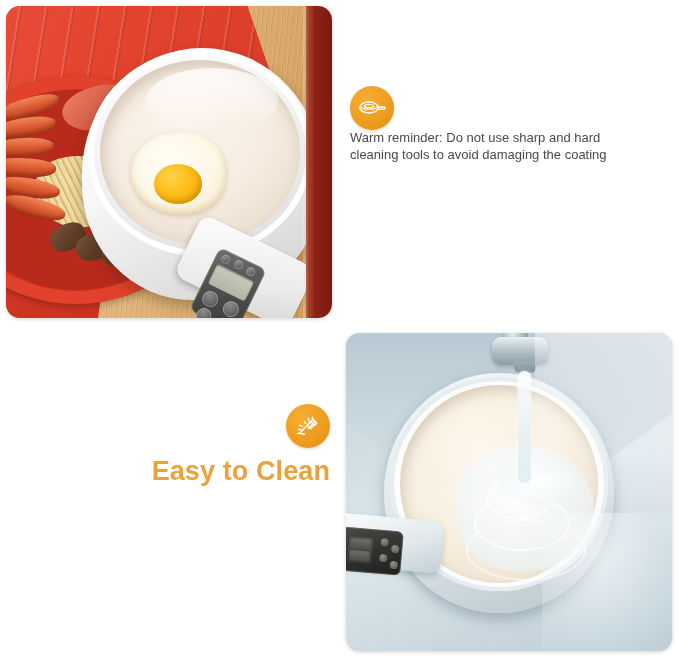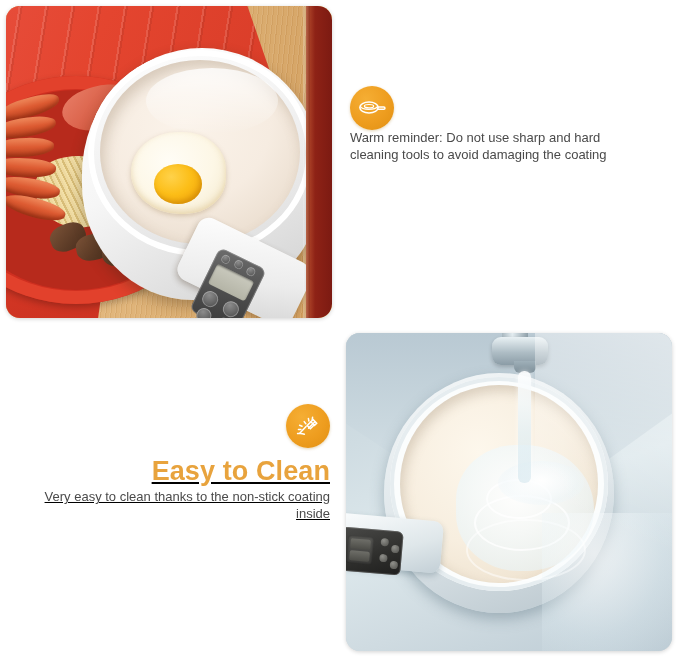--- a/index.html
+++ b/index.html
@@ -181,21 +181,21 @@
   .sp-b{position:absolute;border-radius:50%;width:8px;height:8px;
     background:radial-gradient(circle at 35% 30%,#8f8f8a,#4f4f4b);}
   .sb1{left:40px;top:8px;} .sb2{left:51px;top:14px;}
   .sb3{left:40px;top:24px;} .sb4{left:51px;top:30px;}
   .water-sheet{position:absolute;left:196px;top:180px;width:132px;height:138px;
     background:radial-gradient(ellipse at 40% 30%,rgba(255,255,255,.6),rgba(230,243,248,.25) 60%,rgba(255,255,255,0));}
 
   
   .block{position:absolute;}
   #block-nonstick{left:350px;top:86px;width:300px;text-align:left;}
-  #block-easyclean{left:30px;top:404px;width:300px;text-align:right;text-decoration:underline;}
+  #block-easyclean{left:30px;top:404px;width:300px;text-align:right;}
 
   .badge{width:44px;height:44px;border-radius:50%;
     background:radial-gradient(circle at 36% 30%,#f5ae34 0%,#ee9d1f 55%,#e08f12 100%);
     display:flex;align-items:center;justify-content:center;
     box-shadow:0 1px 3px rgba(160,110,10,.30);}
   #block-easyclean .badge{margin-left:auto;}
 
   .title{font-size:27px;font-weight:bold;color:#e8a33d;letter-spacing:.1px;
          line-height:1.12;margin:8px 0 3px 0;white-space:nowrap;}
   .desc{font-size:13px;color:#4a4a4a;line-height:1.30;font-weight:400;}
@@ -274,21 +274,20 @@
           <path d="M19.1 7.6l3.6 3.6-2.2 2.2-3.6-3.6z"></path>
           <path d="M16.6 10.1l-3.4 3.4 3.2 3.2 3.4-3.4"></path>
           <path d="M12.1 14.6l-6.4 6.6"></path>
           <path d="M10.2 9.6l1.6 2.2M14.4 6.5l.5 2.6M18.6 5.2l-.4 2.4"></path>
           <path d="M5.6 13.3l2.4.9M4.4 17.4l2.5.2"></path>
           <path d="M3.6 21.6c2.6-.4 4.9-.2 6.8.6"></path>
         </g>
       </svg>
     </div>
     <div class="title">Easy to Clean</div>
-    <div class="desc">Very easy to clean thanks to the non-stick coating inside</div>
   </div>
 
   <div class="photo" id="photo-sink">
     <div class="layer sink-basin"></div>
     <div class="sink-wall"></div>
 
     <div class="sink-pot"></div>
     <div class="sink-pot-rim"></div>
     <div class="sink-pot-inner"></div>
 

